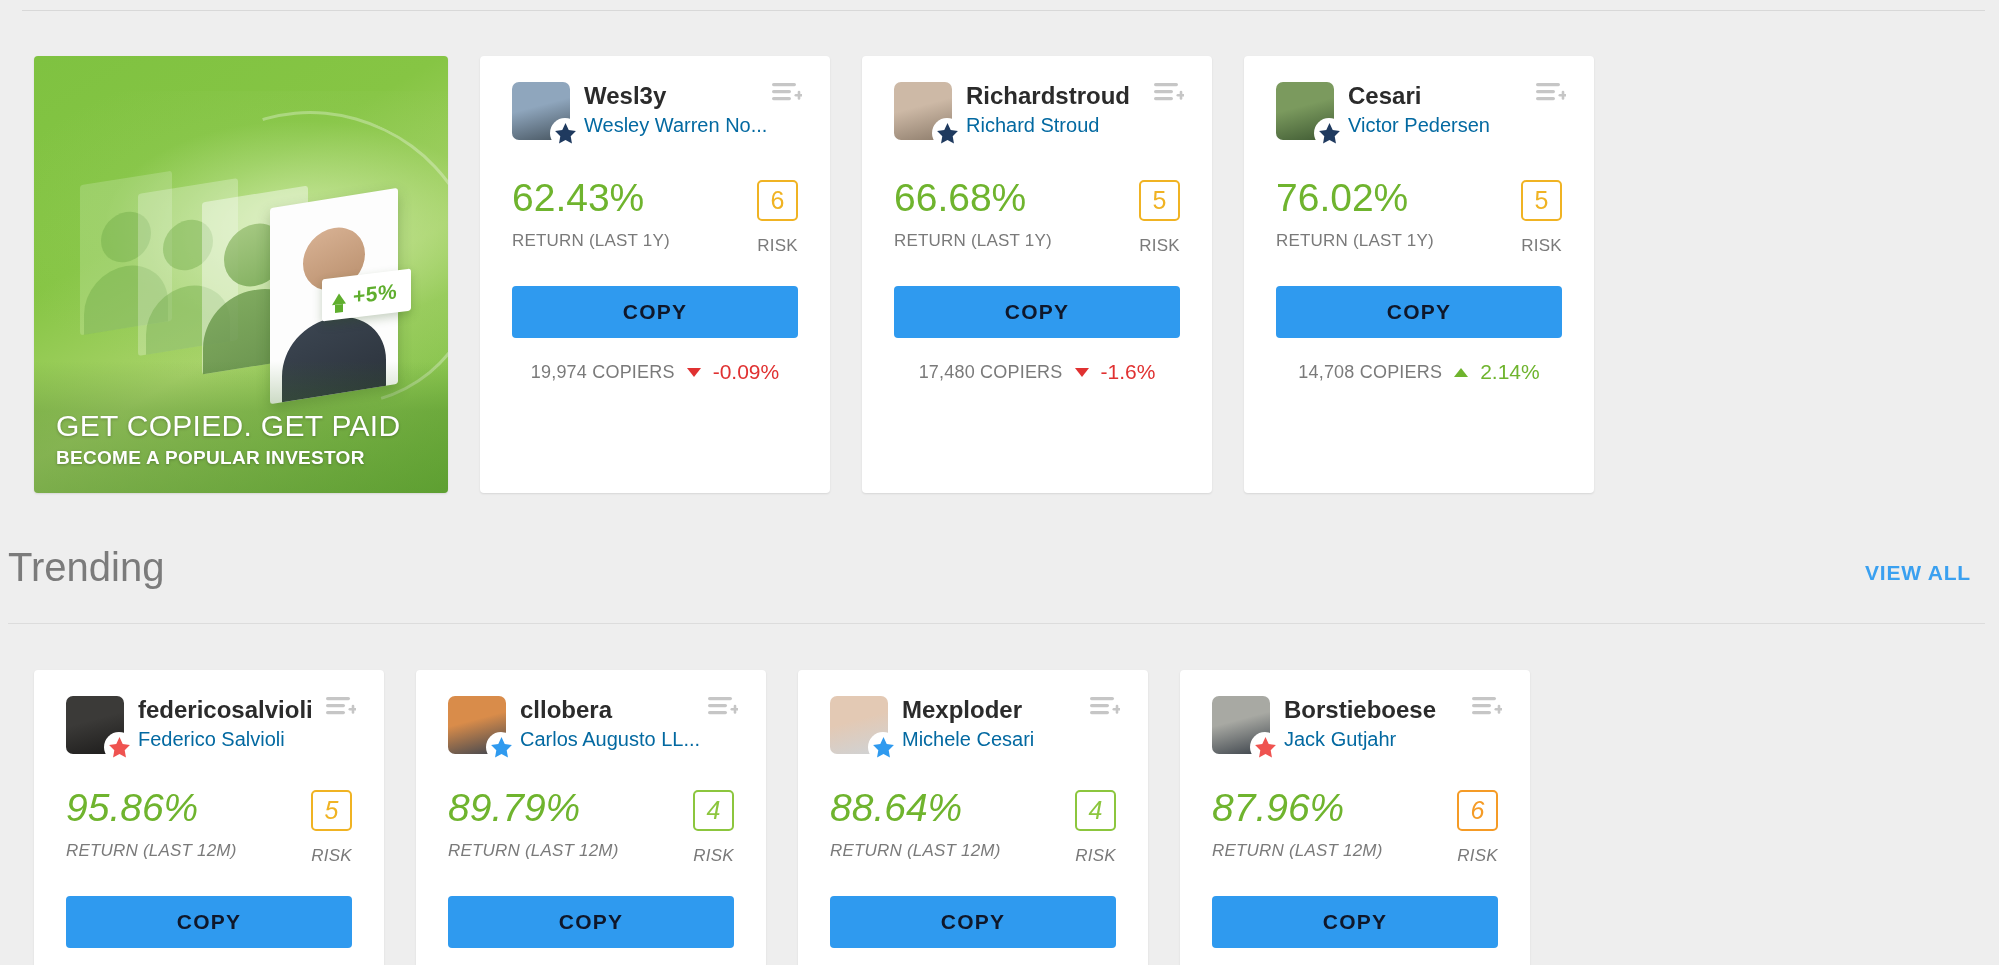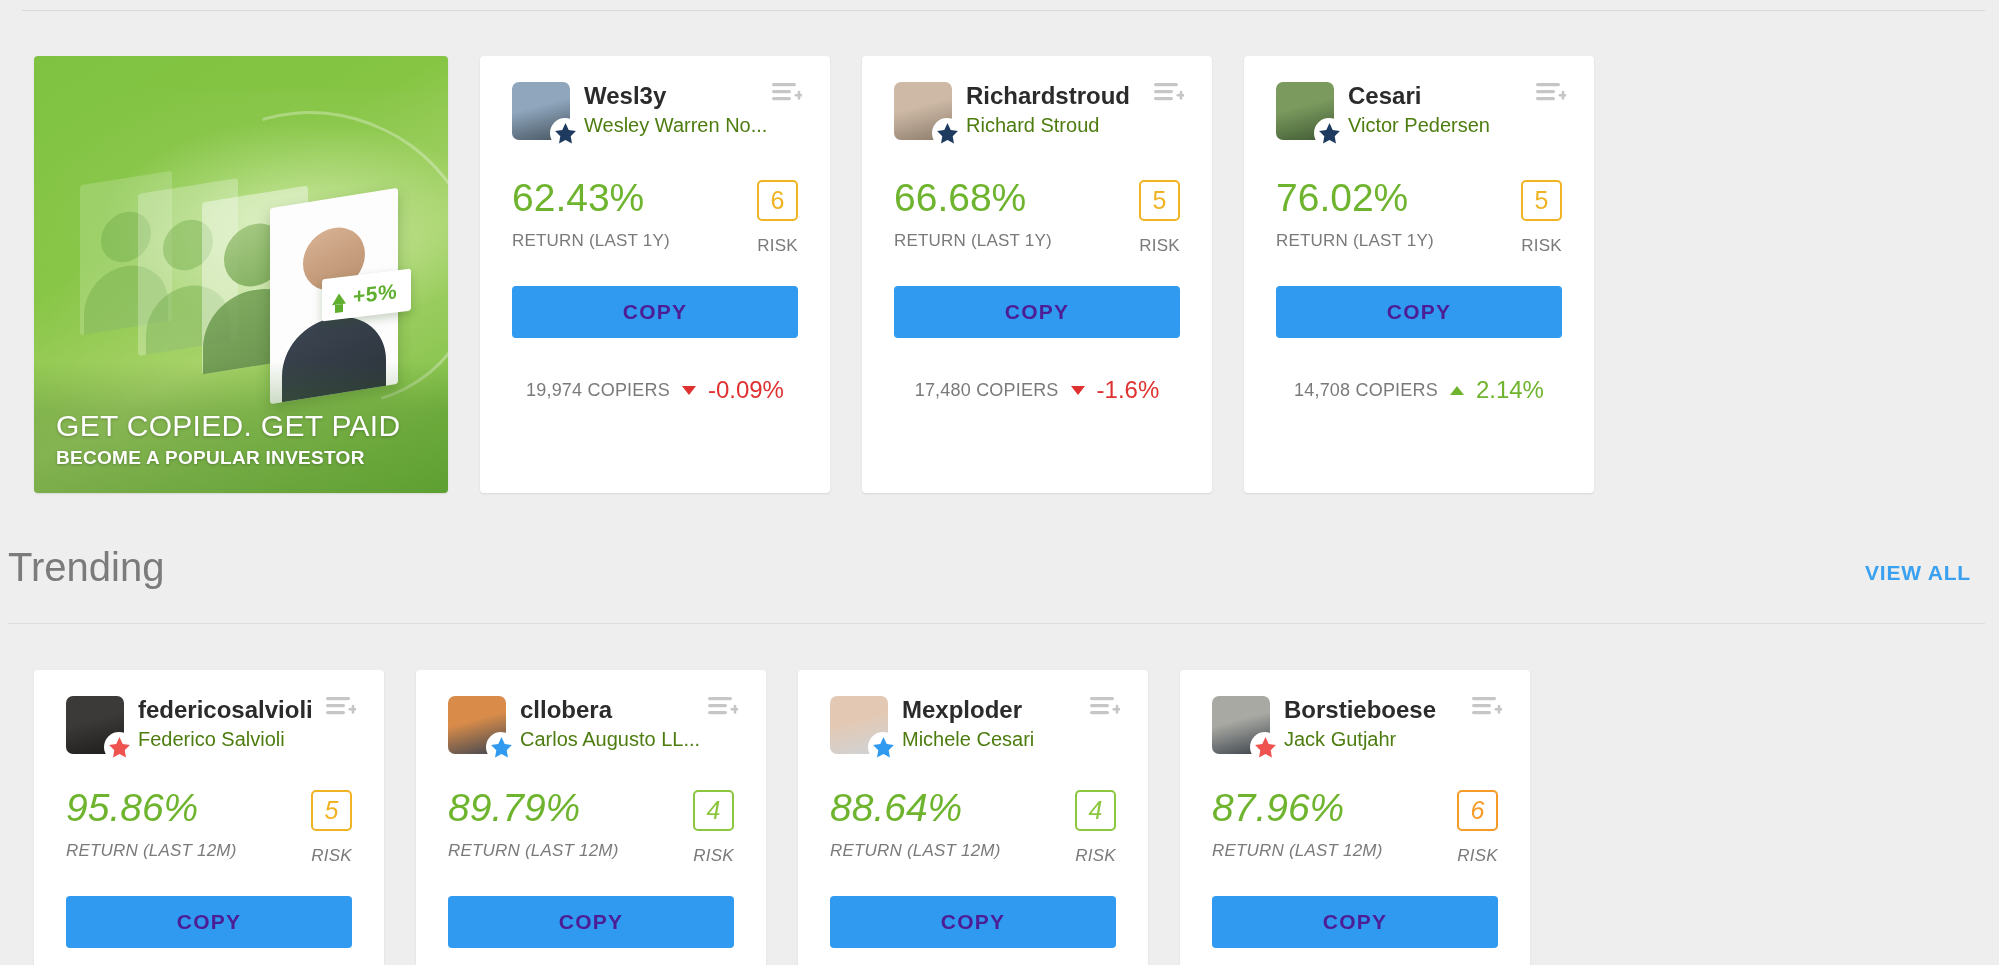--- a/index.html
+++ b/index.html
@@ -128,55 +128,55 @@
     background: #ffffff; display: flex; align-items: center; justify-content: center;
   }
   .star-badge svg { width: 25px; height: 25px; display: block; }
 
   .name-block { margin-left: 14px; padding-top: 1px; min-width: 0; flex: 1; }
   .username {
     font-size: 24px; font-weight: bold; color: #2b2b2b; line-height: 1.12;
     white-space: nowrap; overflow: hidden;
   }
   .fullname {
-    font-size: 20px; color: #4d7c0f; line-height: 1.25; margin-top: 3px;
+    font-size: 20px; color: #0369a1; line-height: 1.25; margin-top: 3px;
     white-space: nowrap; overflow: hidden;
   }
 
   .add-list { position: absolute; right: 28px; top: 26px; cursor: pointer; }
   .add-list svg { display: block; }
 
   .stats { display: flex; align-items: flex-start; justify-content: space-between; margin-top: 38px; }
   .ret-val { font-size: 39px; color: #6fb42e; line-height: 1; }
   .ret-lbl { font-size: 17px; color: #7a7a7a; margin-top: 14px; letter-spacing: .2px; white-space: nowrap; }
   .risk-col { text-align: center; padding-top: 2px; }
   .risk-box {
     width: 41px; height: 41px; border-radius: 5px;
     border: 2px solid #f0b323; color: #f0b323;
     font-size: 25px; display: flex; align-items: center; justify-content: center;
     margin: 0 auto;
   }
   .risk-lbl { font-size: 17px; color: #7a7a7a; margin-top: 15px; letter-spacing: .2px; }
 
   .copy-btn {
     display: block; width: 100%; height: 52px; margin-top: 30px;
-    background: #2f9aef; color: #4c1d95; border: none; border-radius: 4px;
+    background: #2f9aef; color: #0f172a; border: none; border-radius: 4px;
     font-size: 21px; font-weight: bold; letter-spacing: 1.2px;
     font-family: "Liberation Sans", sans-serif; cursor: pointer;
   }
 
   .copiers-row {
     display: flex; align-items: center; justify-content: center; gap: 12px;
-    margin-top: 38px;
+    margin-top: 22px;
   }
   .copiers-txt { font-size: 18px; color: #7a7a7a; letter-spacing: .2px; }
   .tri { width: 0; height: 0; }
   .tri.down { border-left: 7px solid transparent; border-right: 7px solid transparent; border-top: 9px solid #e03131; }
   .tri.up   { border-left: 7px solid transparent; border-right: 7px solid transparent; border-bottom: 9px solid #6fb42e; }
-  .chg { font-size: 24px; }
+  .chg { font-size: 21px; }
   .chg.neg { color: #e03131; }
   .chg.pos { color: #6fb42e; }
 
   
   .trending-bar {
     position: absolute; top: 545px; left: 0; right: 0;
     height: 78px;
   }
   .trending-title {
     position: absolute; left: 8px; top: 0;

